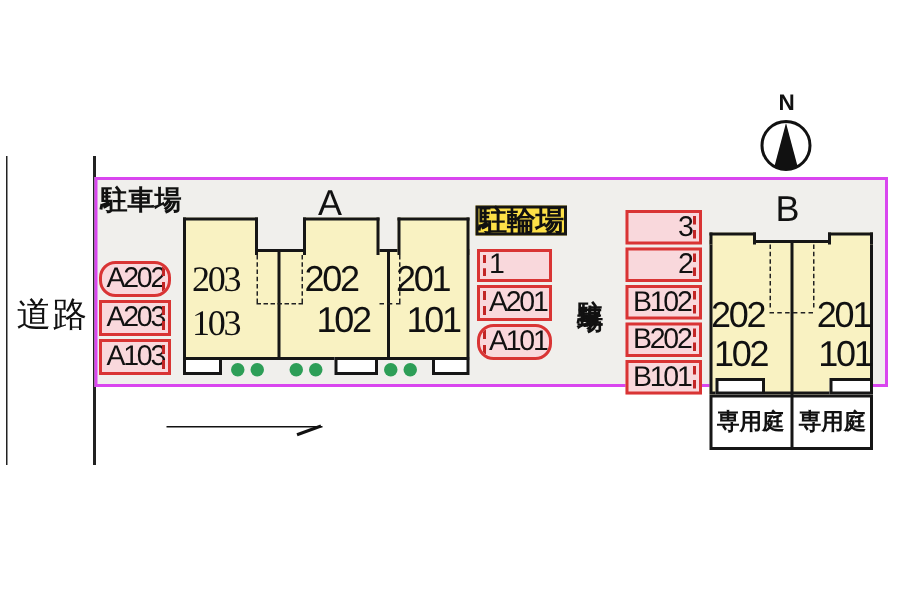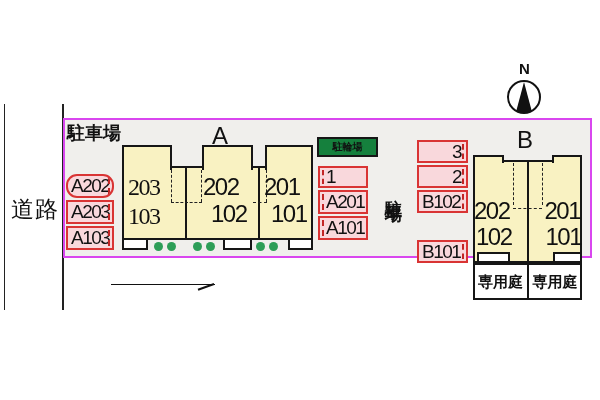--- a/index.html
+++ b/index.html
@@ -30,21 +30,21 @@
   .bldg{background:#f9f2c2;border:2px solid #161616;}
   .tower{background:#f9f2c2;border:2px solid #161616;border-bottom:none;}
   .wall{width:2px;background:#161616;}
   .dashv{width:0;border-left:1.5px dashed #222;}
   .dashh{height:0;border-top:1.5px dashed #222;}
   .room{font-size:24px;letter-spacing:-1.5px;line-height:26px;white-space:nowrap;}
   .room.ar{text-align:right;}
   .porch{background:#ffffff;border:2px solid #161616;}
   .dot{width:9px;height:9px;border-radius:50%;background:#2d9e57;}
   
-  .boxed-label{background:#15803d;border:2px solid #161616;font-weight:bold;font-size:10px;
+  .boxed-label{background:#fde047;border:2px solid #161616;font-weight:bold;font-size:19px;
                display:flex;align-items:center;justify-content:center;font-family:Liberation Serif, serif;}
   .garden-label{font-weight:bold;font-size:15px;text-align:center;line-height:18px;}
   .vtext{writing-mode:vertical-rl;text-orientation:upright;font-size:17px;font-weight:bold;
          letter-spacing:3px;line-height:20px;}
   
   .compass-circle{width:34px;height:34px;border:2px solid #111;border-radius:50%;background:#fff;}
   .compass-needle{width:0;height:0;border-left:8px solid transparent;border-right:8px solid transparent;
                   border-bottom:30px solid #111;}
   .compass-n{font-size:15px;font-weight:bold;text-align:center;}
   
@@ -114,37 +114,41 @@
 
     <div class="abs boxed-label" style="left:252px;top:17px;width:61px;height:20px;">駐輪場</div>
     <div class="abs stall pad-l" style="left:253px;top:46px;width:50px;height:22px;">
         <span class="tick-l"></span>
         <span class="txt" style="padding-left:3px;">1</span>
       </div>
     <div class="abs stall pad-l" style="left:253px;top:70px;width:50px;height:24px;">
         <span class="tick-l"></span>
         <span class="txt" style="padding-left:3px;">A201</span>
       </div>
-    <div class="abs stall pad-l" style="left:253px;top:96px;width:50px;height:24px;">
+    <div class="abs stall pad-l" style="left:253px;top:96px;width:50px;height:24px;border-radius:11px;">
         <span class="tick-l"></span>
         <span class="txt" style="padding-left:3px;">A101</span>
       </div>
 
     <div class="abs vtext" style="left:318px;top:66px;height:66px;">駐車場</div>
 
     <div class="abs stall align-r" style="left:352px;top:20px;width:51px;height:23px;">
         <span class="txt">3</span>
         <span class="tick-r"></span>
       </div>
     <div class="abs stall align-r" style="left:352px;top:45px;width:51px;height:23px;">
         <span class="txt">2</span>
         <span class="tick-r"></span>
       </div>
     <div class="abs stall pad-l" style="left:352px;top:70px;width:51px;height:23px;">
         <span class="txt">B102</span>
+        <span class="tick-r"></span>
+      </div>
+    <div class="abs stall pad-l" style="left:352px;top:95px;width:51px;height:23px;">
+        <span class="txt">B202</span>
         <span class="tick-r"></span>
       </div>
     <div class="abs stall pad-l" style="left:352px;top:120px;width:51px;height:23px;">
         <span class="txt">B101</span>
         <span class="tick-r"></span>
       </div>
 
     <div class="abs porch" style="left:408px;top:143px;width:109px;height:37px;"></div>
     <div class="abs bldg" style="left:408px;top:40px;width:109px;height:103px;"></div>
     <div class="abs tower" style="left:408px;top:35px;width:31px;height:8px;"></div>

